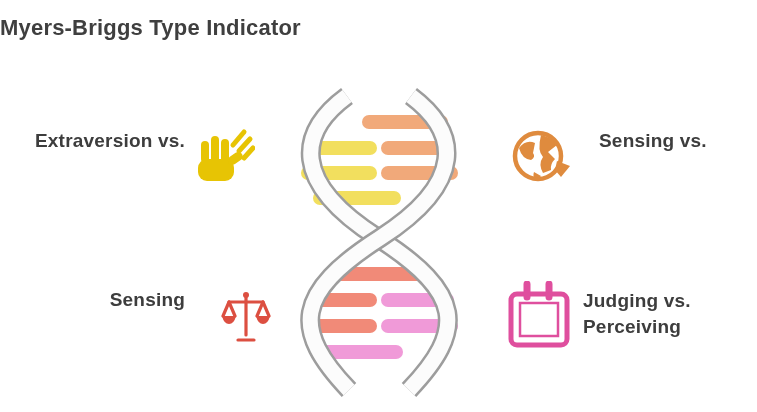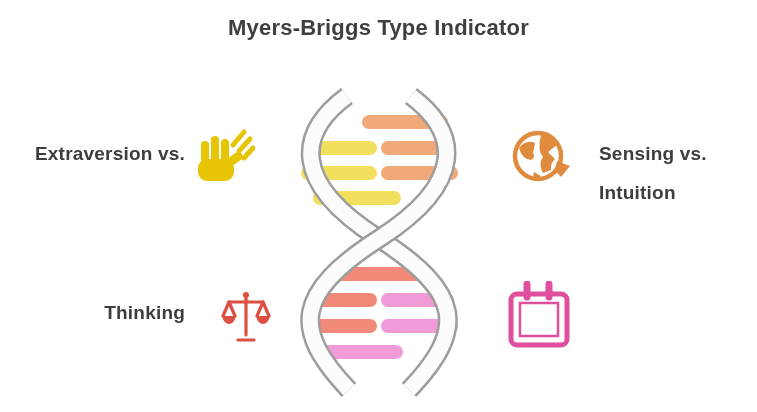--- a/index.html
+++ b/index.html
@@ -1,22 +1,22 @@
 <!DOCTYPE html>
 <html><head>
 <meta charset="utf-8">
 <style>
   html,body{margin:0;padding:0;}
   body{font-family:"Liberation Sans","DejaVu Sans",sans-serif;background:#ffffff;}
   #stage{position:relative;width:757px;height:412px;background:#ffffff;overflow:hidden;}
-  .title{position:absolute;top:15px;left:0;width:757px;text-align:center;
+  .title{position:absolute;top:15px;left:0;width:757px;text-align:left;
          font-size:22px;font-weight:700;color:#3f3f3f;letter-spacing:.2px;}
   .label{position:absolute;font-size:19px;font-weight:700;line-height:26px;
          color:#3d3d3d;letter-spacing:.2px;}
-  .label span{display:block;margin-top:13px;}
+  .label span{display:block;}
   .label.right{width:177px;text-align:right;}
   .icon{position:absolute;}
   .dna{position:absolute;left:262px;top:84px;}
 </style>
 </head>
 <body>
 
 <div id="stage">
 
   <div class="title">Myers-Briggs Type Indicator</div>
@@ -47,25 +47,24 @@
     <g fill="#df8b3e">
       <path d="M9,22 Q16,13 25,17 L23,27 Q26,31 21,34 Q12,33 9,22 Z"></path>
       <path d="M31,9 Q42,11 47,19 L38,26 L45,33 Q40,38 41,44 L33,47 Q28,38 33,31 Q27,25 31,9 Z"></path>
       <path d="M47,35 L60,40 L51,51 L45,44 Z"></path>
       <path d="M24,46 L31,50 L26,55 Q22,51 24,46 Z"></path>
     </g>
   </svg>
 
   <div class="label" style="left:599px;top:128px;">
     <span>Sensing vs.</span>
-    <span>Intuition</span>
   </div>
 
   <div class="label right" style="left:8px;top:287px;">
-    <span>Thinking</span>
+    <span>Sensing</span>
   </div>
 
   <svg class="icon" style="left:221px;top:289px;" width="50" height="56" viewBox="0 0 50 56">
     <g fill="none" stroke-width="3.2" stroke-linecap="round" stroke="#dc4f41">
       <path d="M25,8 V46"></path>
       <path d="M17,51 H33"></path>
       <path d="M8,13 H42"></path>
       <path d="M8,13 L2,27 M8,13 L14,27"></path>
       <path d="M42,13 L36,27 M42,13 L48,27"></path>
     </g>
@@ -77,20 +76,24 @@
   </svg>
 
   <svg class="icon" style="left:507px;top:281px;" width="64" height="68" viewBox="0 0 64 68">
     <g fill="none" stroke="#df4f9e">
       <rect x="4" y="13" width="56" height="51" rx="6" stroke-width="5"></rect>
       <rect x="13" y="22" width="38" height="33" stroke-width="2.5"></rect>
       <path d="M20,3 V16 M42,3 V16" stroke-width="7" stroke-linecap="round"></path>
     </g>
   </svg>
 
+  <div class="label" style="left:583px;top:288px;">
+    <span>Judging vs.</span>
+    <span>Perceiving</span>
+  </div>
 
   <svg class="dna" width="232" height="318" viewBox="262 84 232 318">
 
     <g>
       <rect x="362" y="115" width="86" height="14" rx="7" fill="#f1a97a"></rect>
       <rect x="308" y="141" width="69" height="14" rx="7" fill="#f2df5e"></rect>
       <rect x="381" y="141" width="73" height="14" rx="7" fill="#f1a97a"></rect>
       <rect x="301" y="166" width="76" height="14" rx="7" fill="#f2df5e"></rect>
       <rect x="381" y="166" width="77" height="14" rx="7" fill="#f1a97a"></rect>
       <rect x="313" y="191" width="88" height="14" rx="7" fill="#f2df5e"></rect>

